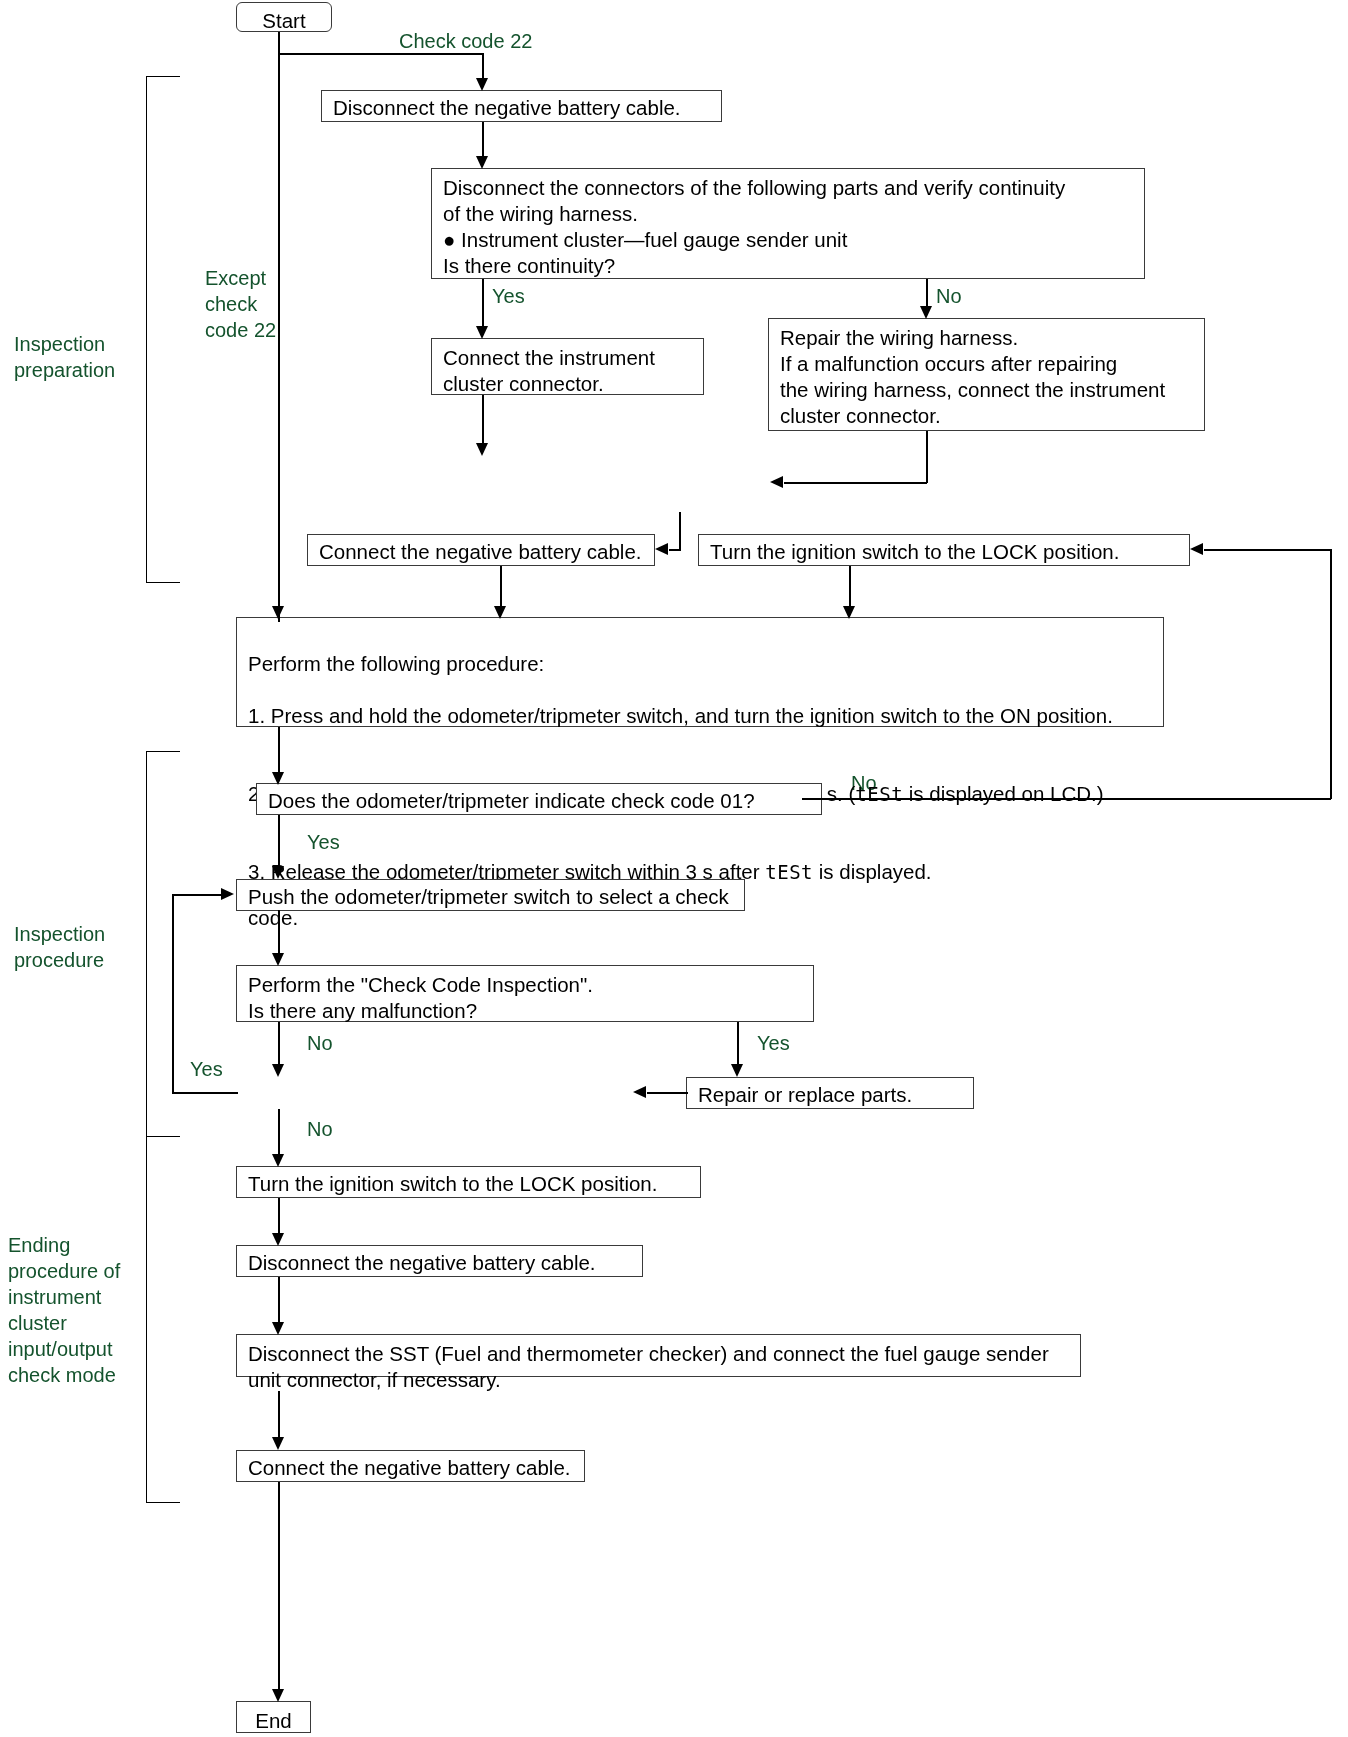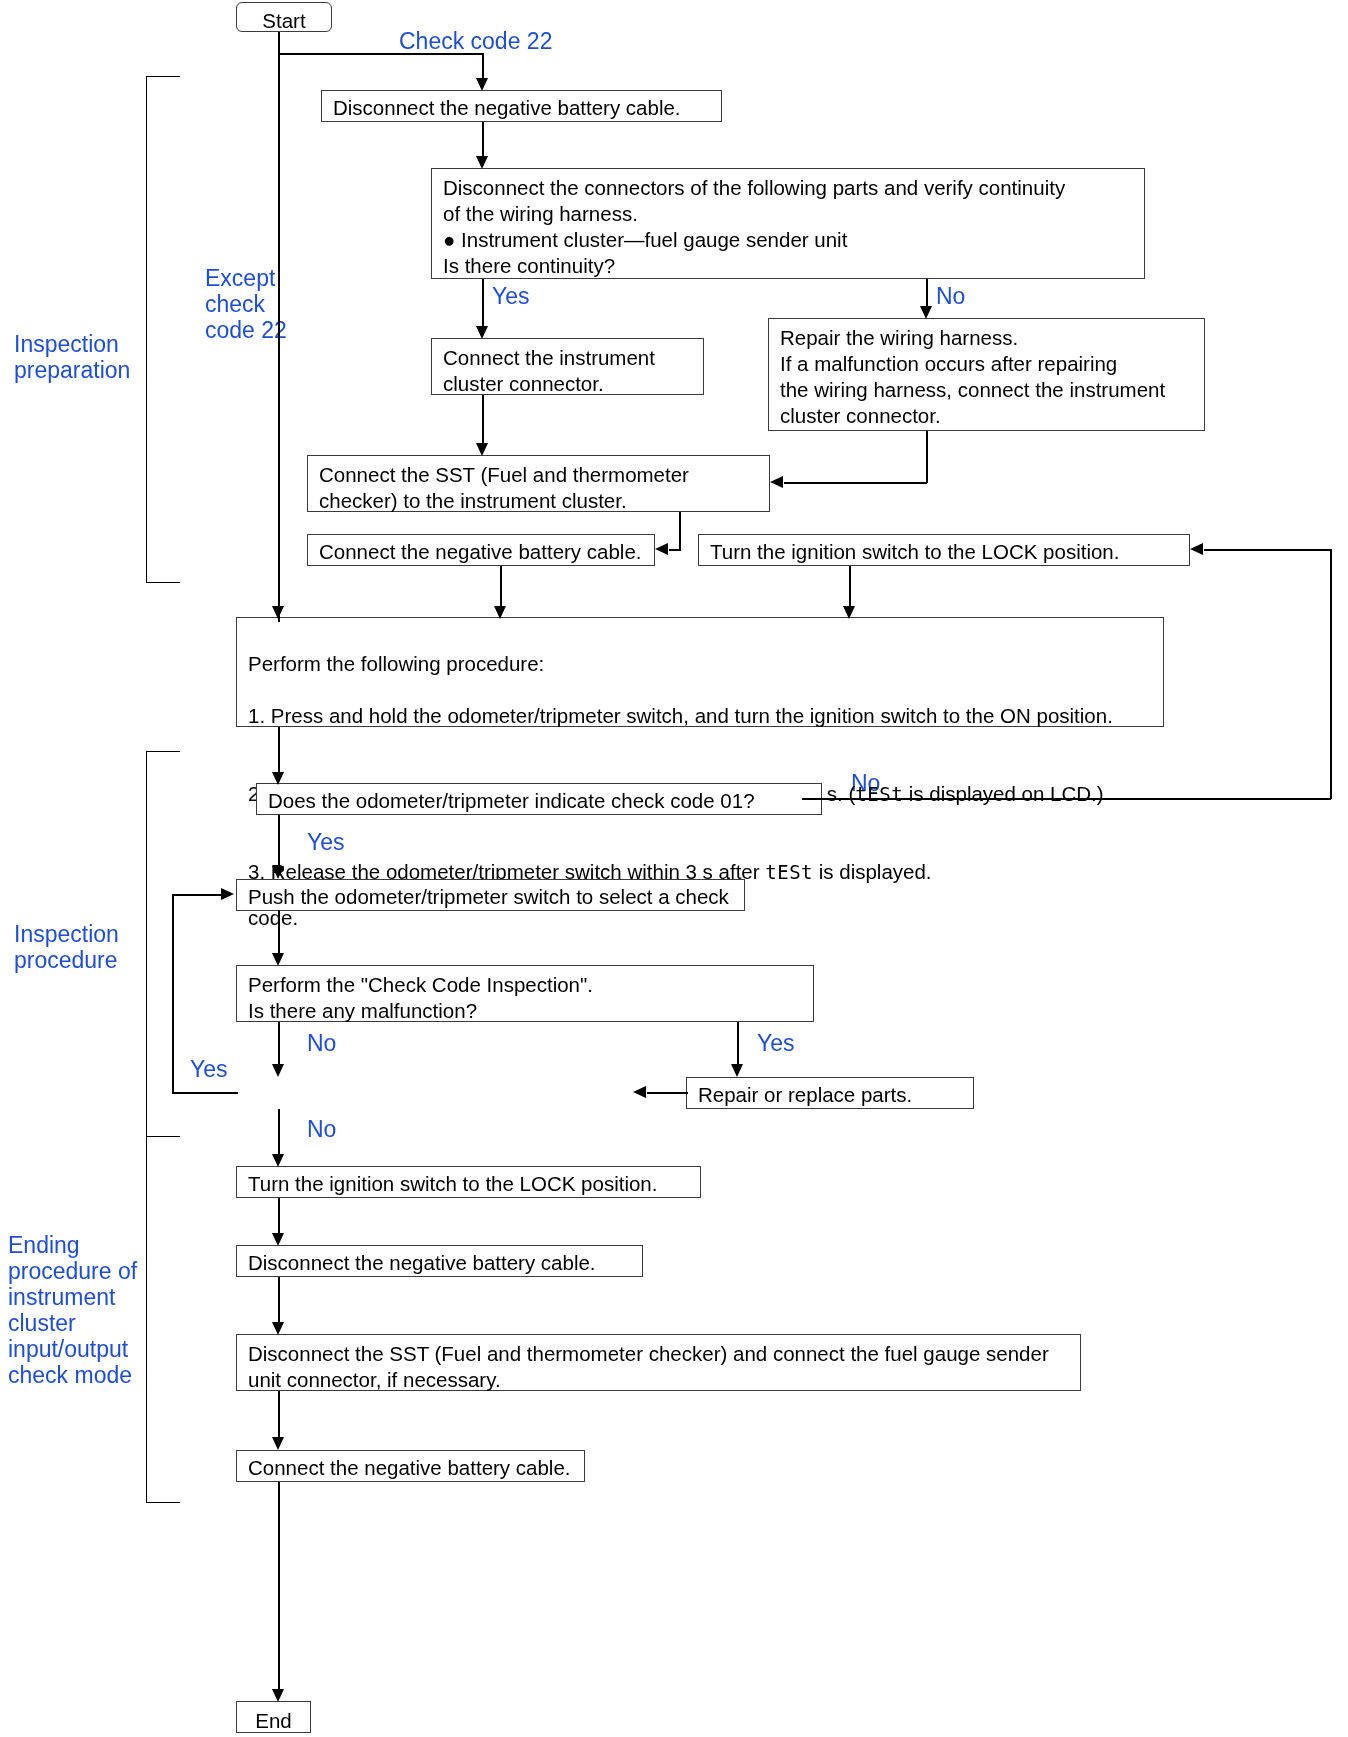--- a/index.html
+++ b/index.html
@@ -31,23 +31,23 @@
     white-space: pre-line;
   }
   .box.center {
     text-align: center;
     padding-left: 0;
     padding-right: 0;
   }
   
   .label {
     position: absolute;
-    font-size: 23px;
+    font-size: 20px;
     line-height: 26px;
-    color: #1d4ed8;
+    color: #14532d;
     white-space: pre-line;
   }
   
   .ln {
     position: absolute;
     background: #000000;
   }
   .hl { height: 1.7px; }
   .vl { width: 1.7px; }
   
@@ -144,22 +144,20 @@
 Is there continuity?</div>
 
   <div class="box" style="left:431px; top:338px; width:273px; height:57px;">Connect the instrument
 cluster connector.</div>
 
   <div class="box" style="left:768px; top:318px; width:437px; height:113px;">Repair the wiring harness.
 If a malfunction occurs after repairing
 the wiring harness, connect the instrument
 cluster connector.</div>
 
-  <div class="box" style="left:307px; top:455px; width:463px; height:57px;">Connect the SST (Fuel and thermometer
-checker) to the instrument cluster.</div>
 
   <div class="box" style="left:307px; top:534px; width:348px; height:32px; line-height:21px;">Connect the negative battery cable.</div>
 
   <div class="box" style="left:698px; top:534px; width:492px; height:32px; line-height:21px;">Turn the ignition switch to the LOCK position.</div>
 
   <div class="box" style="left:236px; top:617px; width:928px; height:110px; padding-top:7px;">
     <div>Perform the following procedure:</div>
     <div>1. Press and hold the odometer/tripmeter switch, and turn the ignition switch to the ON position.</div>
     <div>
       <span>2. Continue holding the odometer/tripmeter switch for approx. 5 s. (</span><span class="lcd">tESt</span><span> is displayed on LCD.)</span>
@@ -176,21 +174,21 @@
   <div class="box" style="left:236px; top:965px; width:578px; height:57px;">Perform the "Check Code Inspection".
 Is there any malfunction?</div>
 
 
   <div class="box" style="left:686px; top:1077px; width:288px; height:32px; line-height:21px;">Repair or replace parts.</div>
 
   <div class="box" style="left:236px; top:1166px; width:465px; height:32px; line-height:21px;">Turn the ignition switch to the LOCK position.</div>
 
   <div class="box" style="left:236px; top:1245px; width:407px; height:32px; line-height:21px;">Disconnect the negative battery cable.</div>
 
-  <div class="box" style="left:236px; top:1334px; width:845px; height:57px;">Disconnect the SST (Fuel and thermometer checker) and connect the fuel gauge sender
+  <div class="box" style="left:236px; top:1334px; width:845px; height:43px;">Disconnect the SST (Fuel and thermometer checker) and connect the fuel gauge sender
 unit connector, if necessary.</div>
 
   <div class="box" style="left:236px; top:1450px; width:349px; height:32px; line-height:21px;">Connect the negative battery cable.</div>
 
   <div class="ln vl" style="left:278px; top:32px; height:590px;"></div>
   <div class="arr arr-d" style="left:272px; top:606px;"></div>
 
   <div class="ln hl" style="left:278px; top:53px; width:206px;"></div>
   <div class="ln vl" style="left:482px; top:53px; height:27px;"></div>
   <div class="arr arr-d" style="left:476px; top:78px;"></div>

